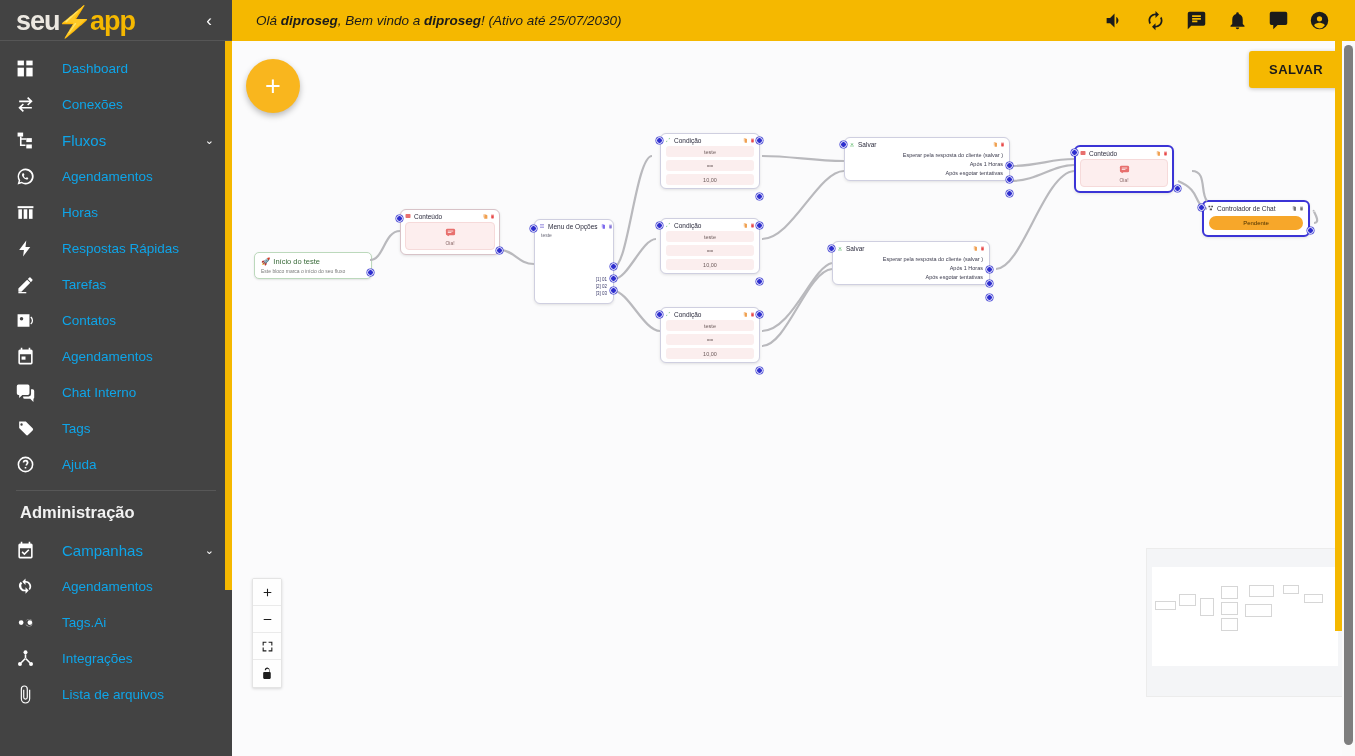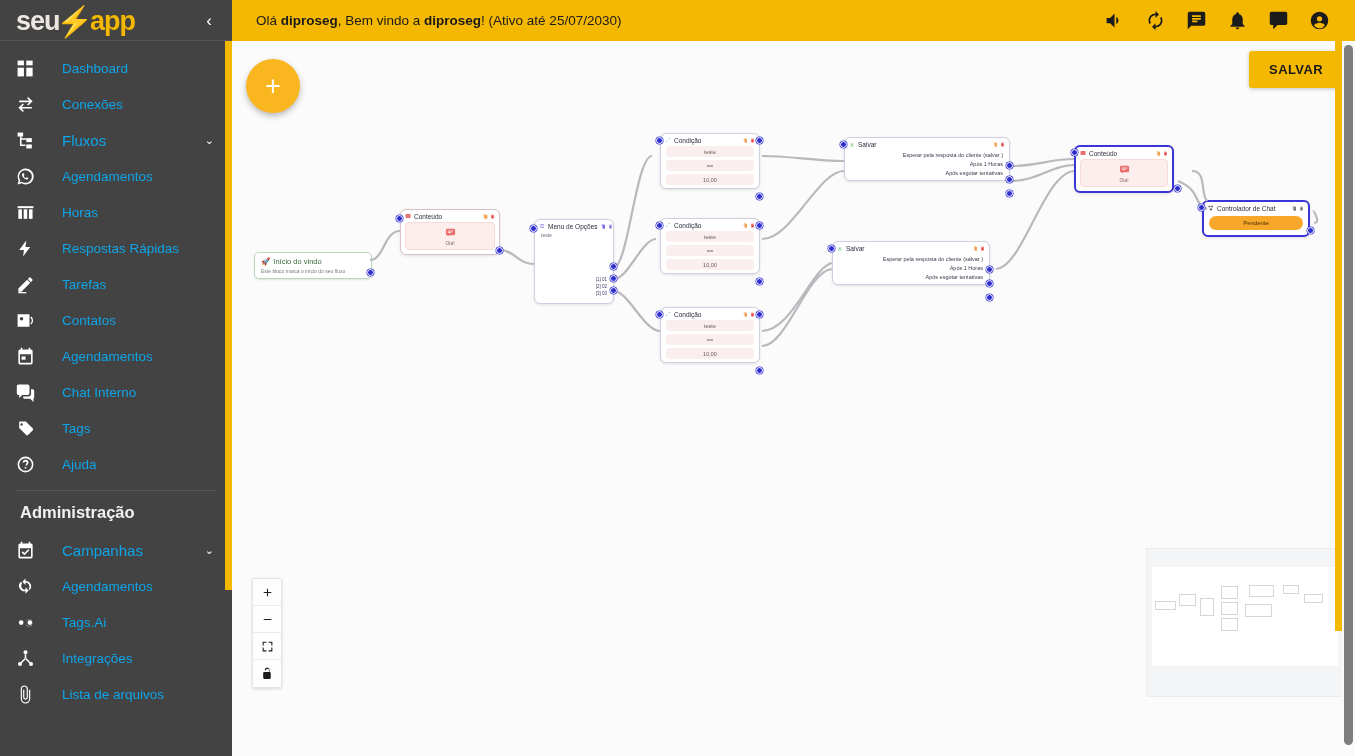--- a/index.html
+++ b/index.html
@@ -51,21 +51,21 @@
     position: absolute; right: 0; top: 41px; width: 7px;
     height: 549px; background: #f5b800;
   }
 
   
   .main { flex: 1; position: relative; height: 756px; background: #fbfbfc; overflow: hidden; }
   .topbar {
     height: 41px; background: #f5b800; display: flex;
     align-items: center; padding: 0 14px 0 24px; position: relative; z-index: 20;
   }
-  .greet { font-size: 13.5px; color: #1b1b1b; flex: 1; white-space: nowrap; }
+  .greet { font-size: 13.5px; color: #1b1b1b; flex: 1; white-space: nowrap; font-style: italic; }
   .greet b { font-weight: bold; }
   .topbar-icons { display: flex; align-items: center; gap: 18px; padding-right: 10px; }
   .tb-ico { width: 23px; height: 23px; cursor: pointer; display: flex; align-items: center; justify-content: center; }
   .tb-ico svg { width: 21px; height: 21px; fill: #1b1b1b; }
 
   
   .canvas {
     position: absolute; left: 0; top: 41px; right: 0; bottom: 0;
     background: #fbfbfc; overflow: hidden;
   }
@@ -405,21 +405,21 @@
           <path d="M778,140 C806,140 820,124 842,124"></path>
           <path d="M764,228 C790,228 812,132 842,130"></path>
           <path d="M960,130 C975,130 968,152 975,160"></path>
           <path d="M946,140 C970,150 960,162 975,168"></path>
           <path d="M1082,182 C1090,182 1080,168 1082,170"></path>
         </svg>
 
         <div class="node node-start" style="left:22px; top:211px; width:118px;">
           <div class="ns-title">
             <span>🚀</span>
-            <span>Início do vindo</span>
+            <span>Início do teste</span>
           </div>
           <div class="ns-sub">Este bloco marca o início do seu fluxo</div>
         </div>
         <div class="port" style="left:135px; top:228px;"></div>
 
         <div class="node node-box" style="left:168px; top:168px; width:100px; border-color:#d8c3c8;">
           <div class="node-hd">
             <span><svg width="6" height="6" viewBox="0 0 24 24">
                   <rect x="2" y="4" width="20" height="16" rx="3" fill="#e8706e"></rect>
                 </svg></span>

